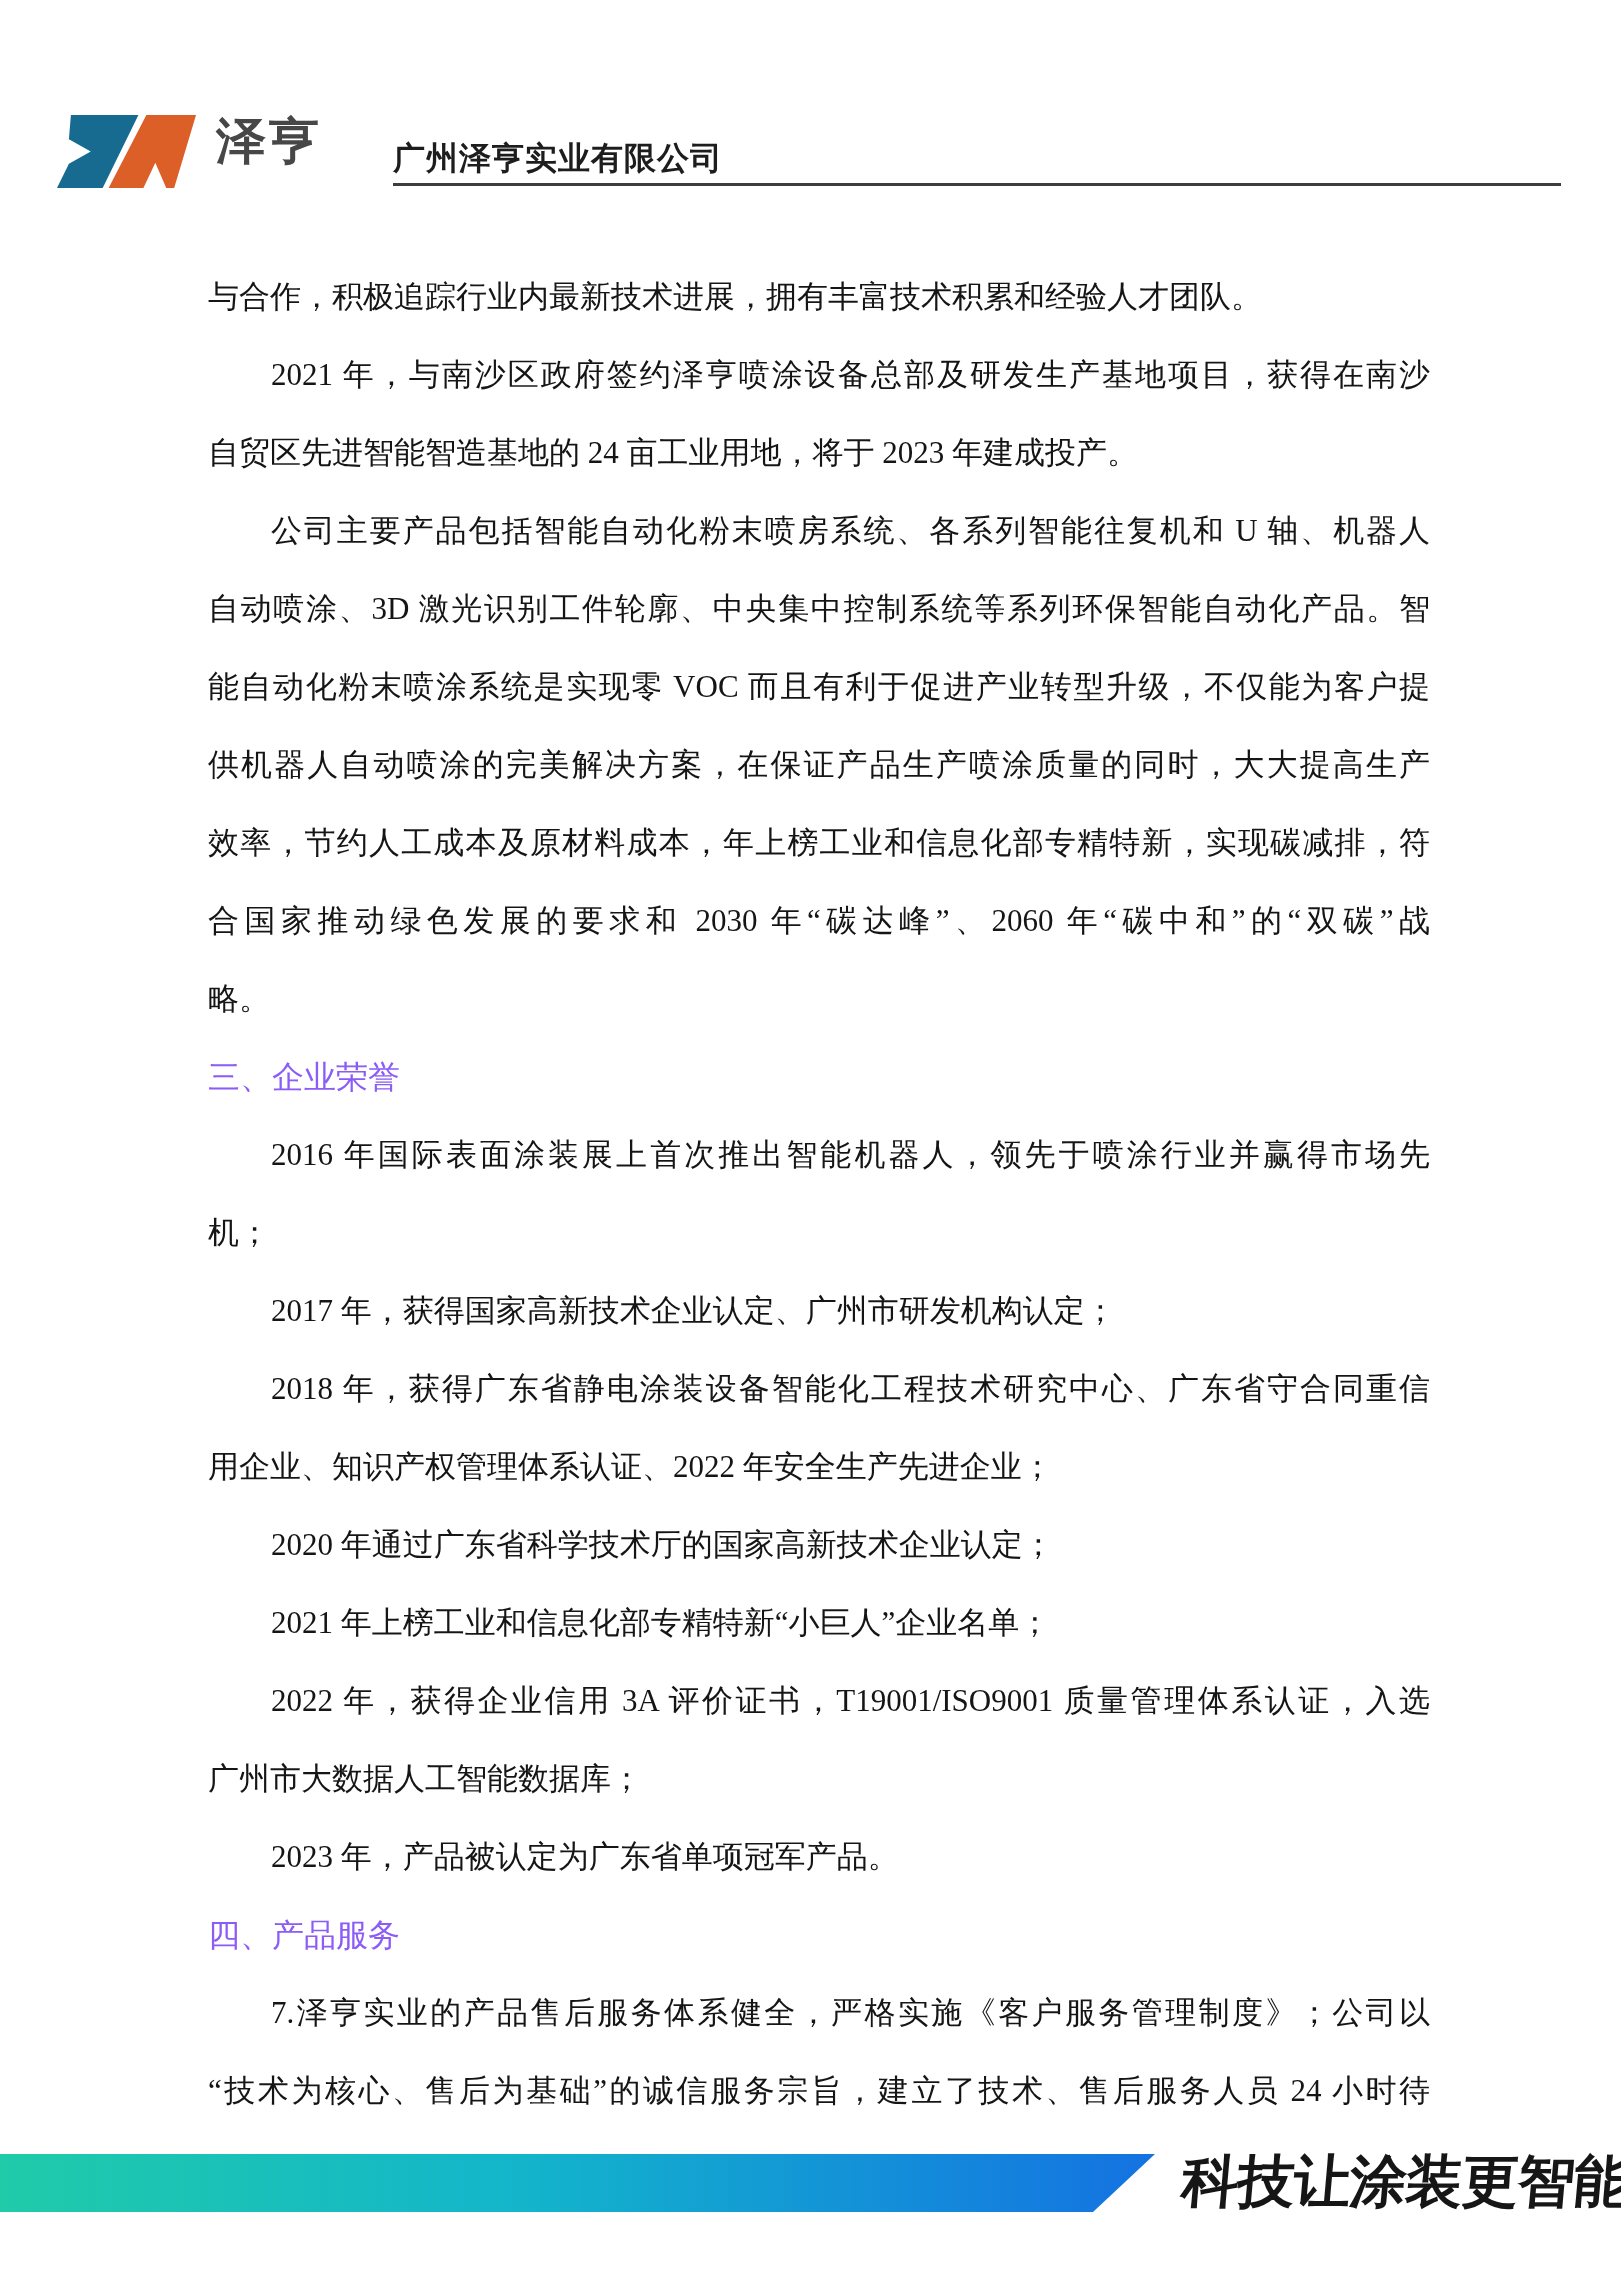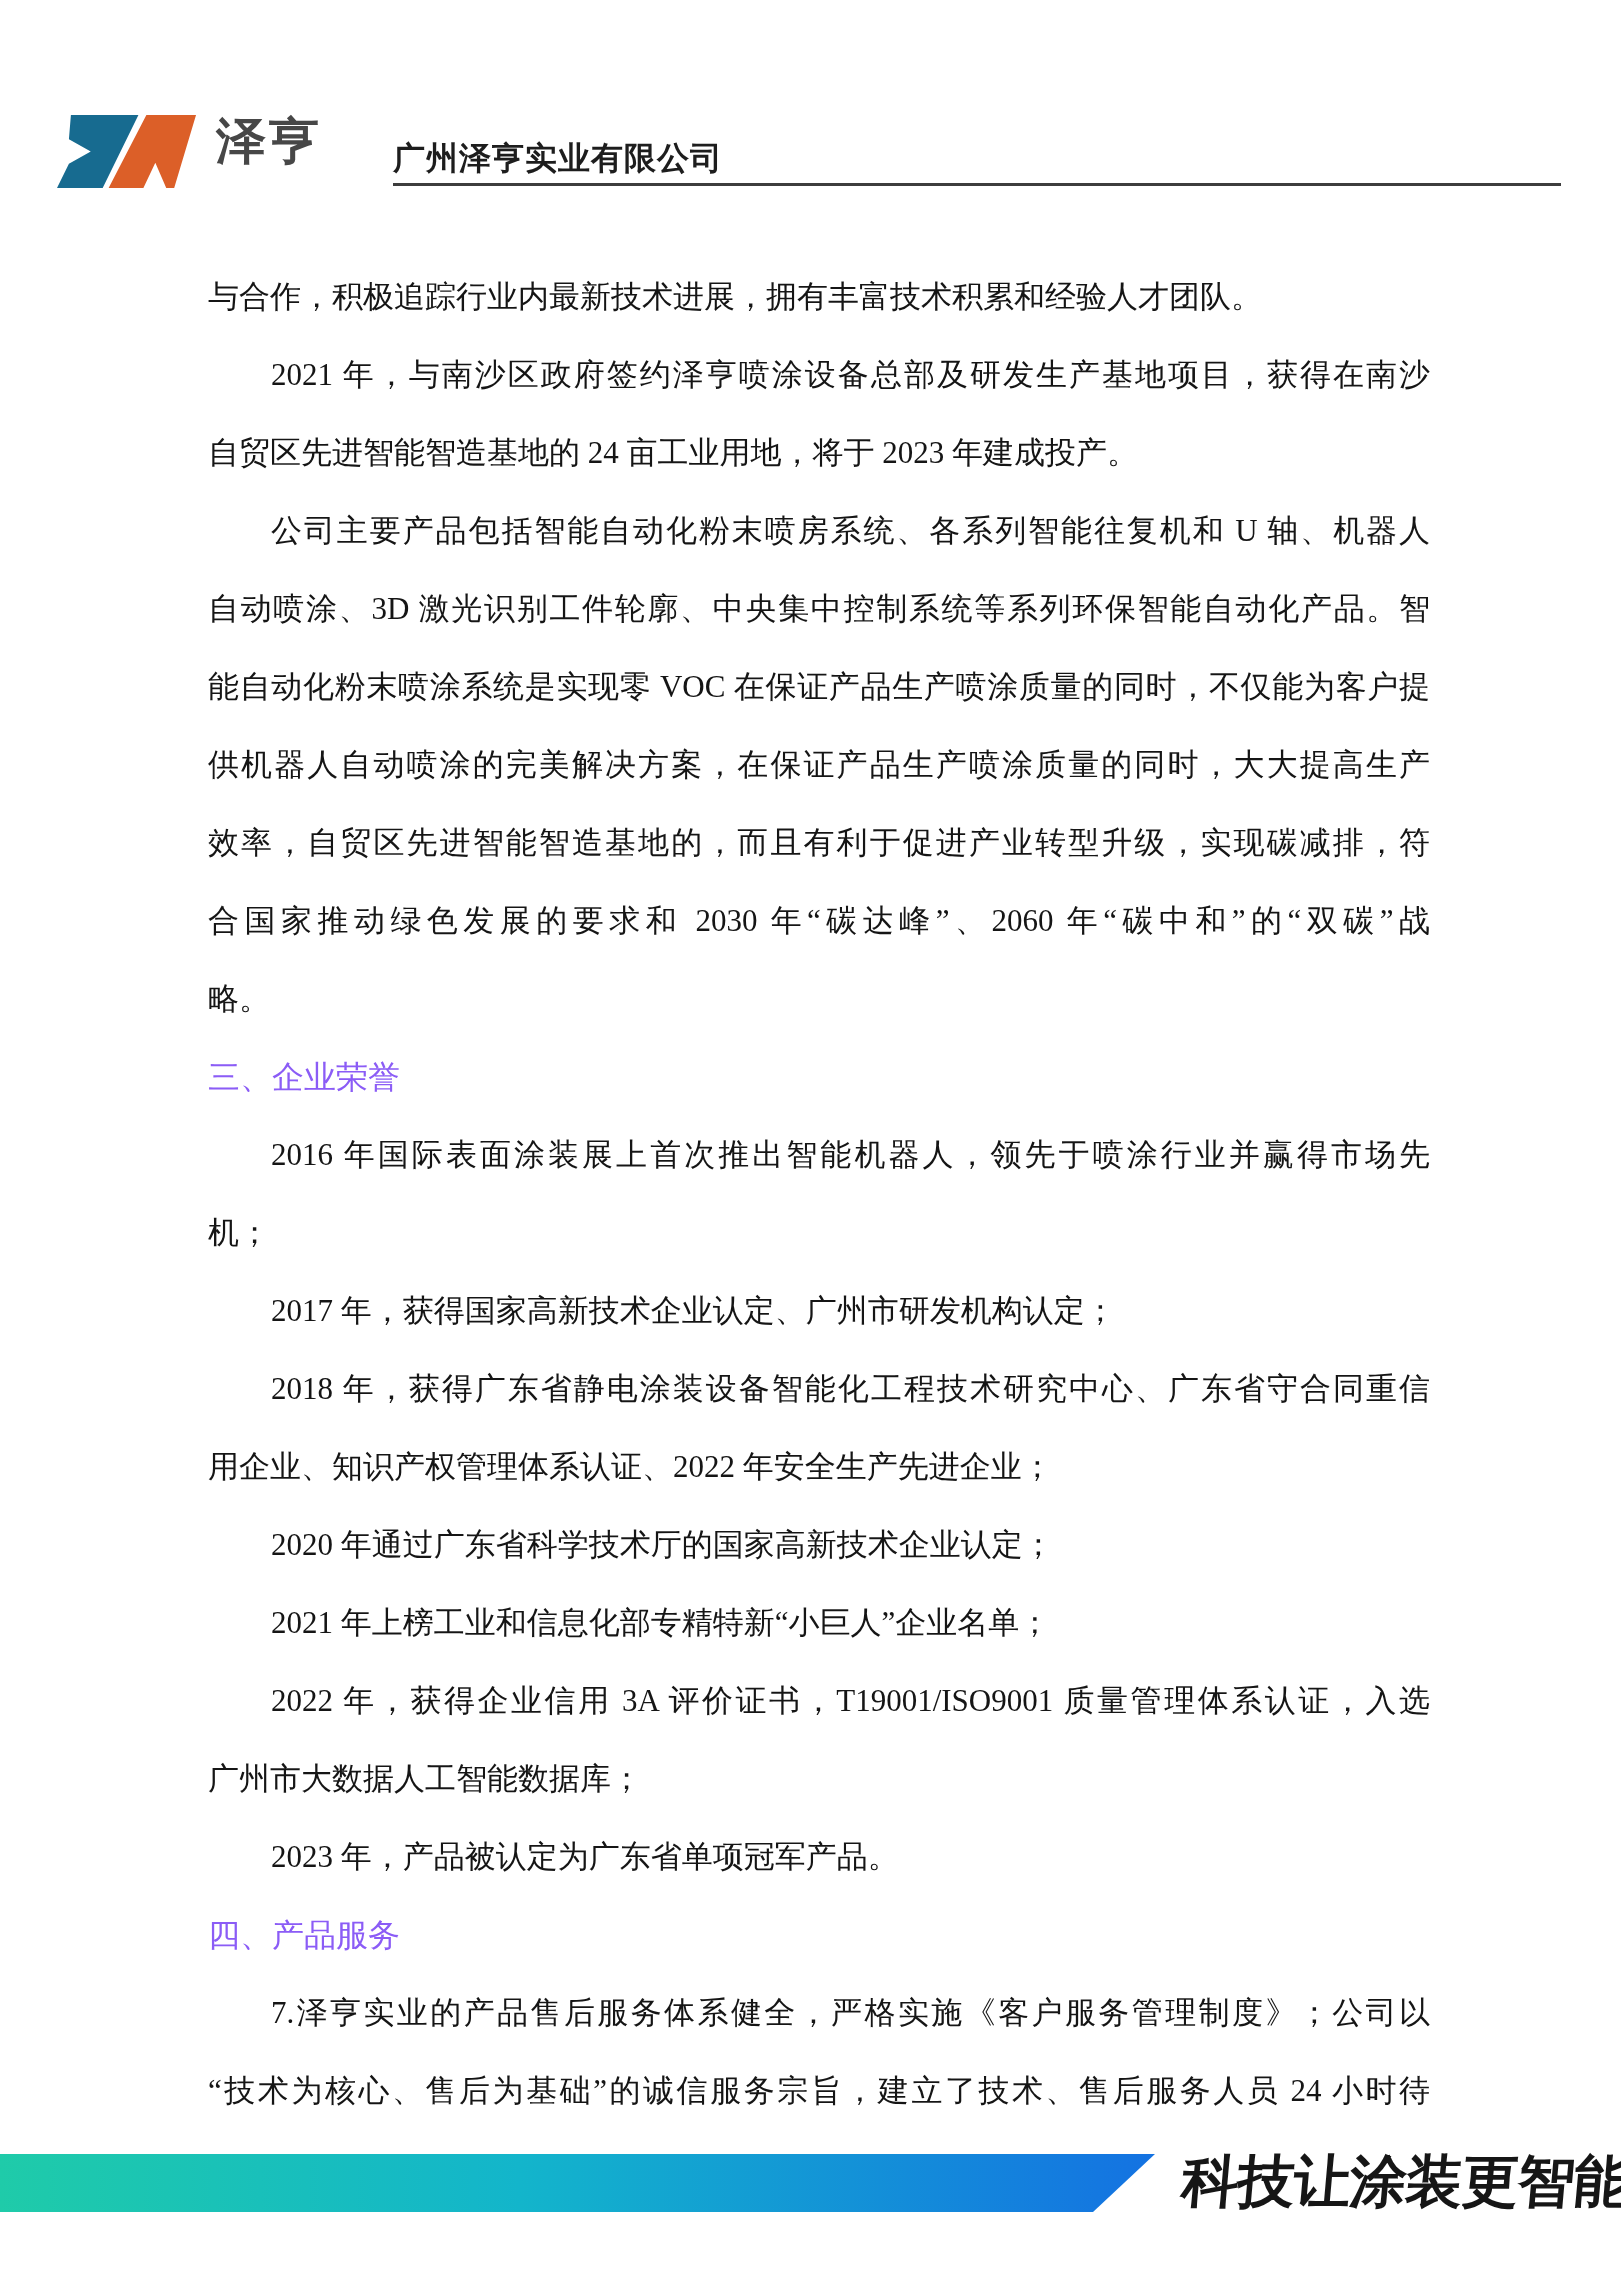--- a/index.html
+++ b/index.html
@@ -66,23 +66,23 @@
     <div class="company-name">广州泽亨实业有限公司</div>
     <div class="header-rule"></div>
   </div>
 
   <div class="doc-body">
       <div class="row">与合作，积极追踪行业内最新技术进展，拥有丰富技术积累和经验人才团队。</div>
       <div class="row ind j">2021 年，与南沙区政府签约泽亨喷涂设备总部及研发生产基地项目，获得在南沙</div>
       <div class="row">自贸区先进智能智造基地的 24 亩工业用地，将于 2023 年建成投产。</div>
       <div class="row ind j">公司主要产品包括智能自动化粉末喷房系统、各系列智能往复机和 U 轴、机器人</div>
       <div class="row j">自动喷涂、3D 激光识别工件轮廓、中央集中控制系统等系列环保智能自动化产品。智</div>
-      <div class="row j">能自动化粉末喷涂系统是实现零 VOC 在保证产品生产喷涂质量的同时，不仅能为客户提</div>
+      <div class="row j">能自动化粉末喷涂系统是实现零 VOC 而且有利于促进产业转型升级，不仅能为客户提</div>
       <div class="row j">供机器人自动喷涂的完美解决方案，在保证产品生产喷涂质量的同时，大大提高生产</div>
-      <div class="row j">效率，自贸区先进智能智造基地的，而且有利于促进产业转型升级，实现碳减排，符</div>
+      <div class="row j">效率，节约人工成本及原材料成本，年上榜工业和信息化部专精特新，实现碳减排，符</div>
       <div class="row j">合国家推动绿色发展的要求和 2030 年“碳达峰”、2060 年“碳中和”的“双碳”战</div>
       <div class="row">略。</div>
       <div class="row h">三、企业荣誉</div>
       <div class="row ind j">2016 年国际表面涂装展上首次推出智能机器人，领先于喷涂行业并赢得市场先</div>
       <div class="row">机；</div>
       <div class="row ind">2017 年，获得国家高新技术企业认定、广州市研发机构认定；</div>
       <div class="row ind j">2018 年，获得广东省静电涂装设备智能化工程技术研究中心、广东省守合同重信</div>
       <div class="row">用企业、知识产权管理体系认证、2022 年安全生产先进企业；</div>
       <div class="row ind">2020 年通过广东省科学技术厅的国家高新技术企业认定；</div>
       <div class="row ind">2021 年上榜工业和信息化部专精特新“小巨人”企业名单；</div>

